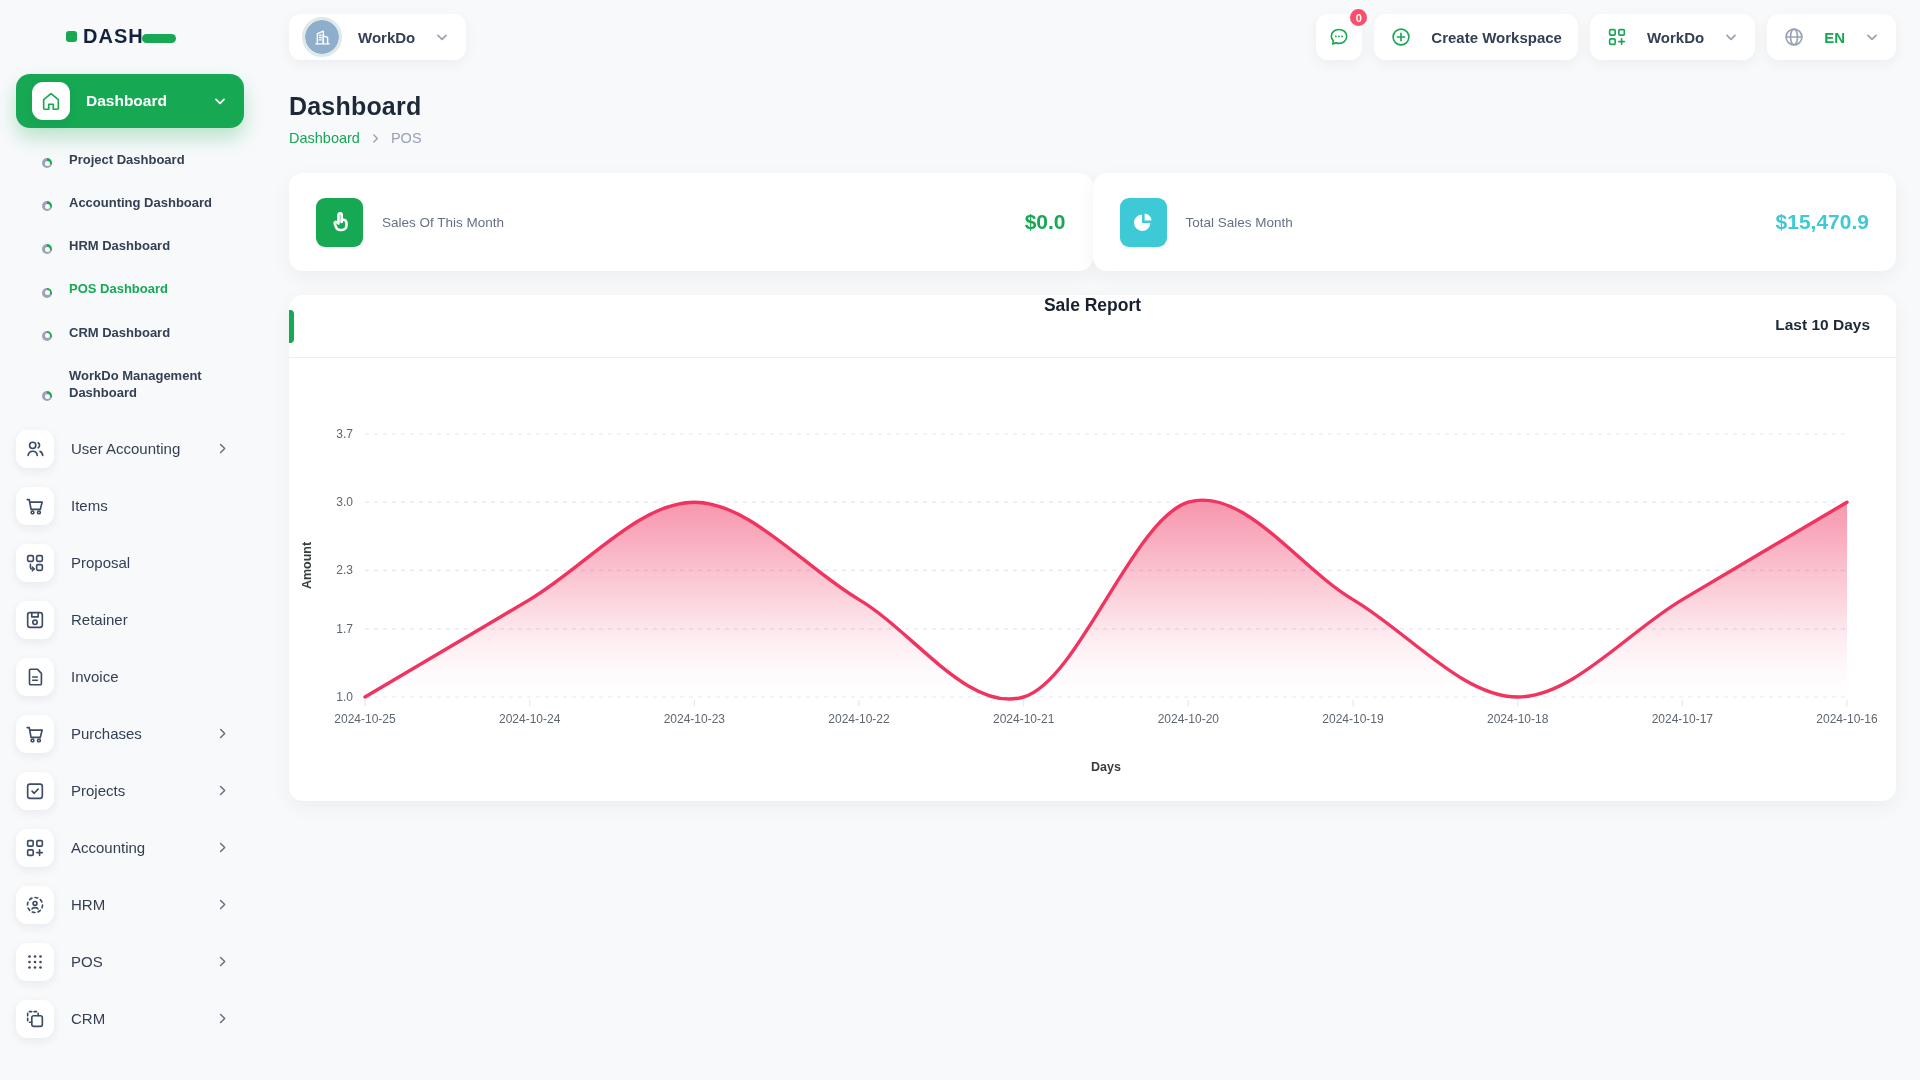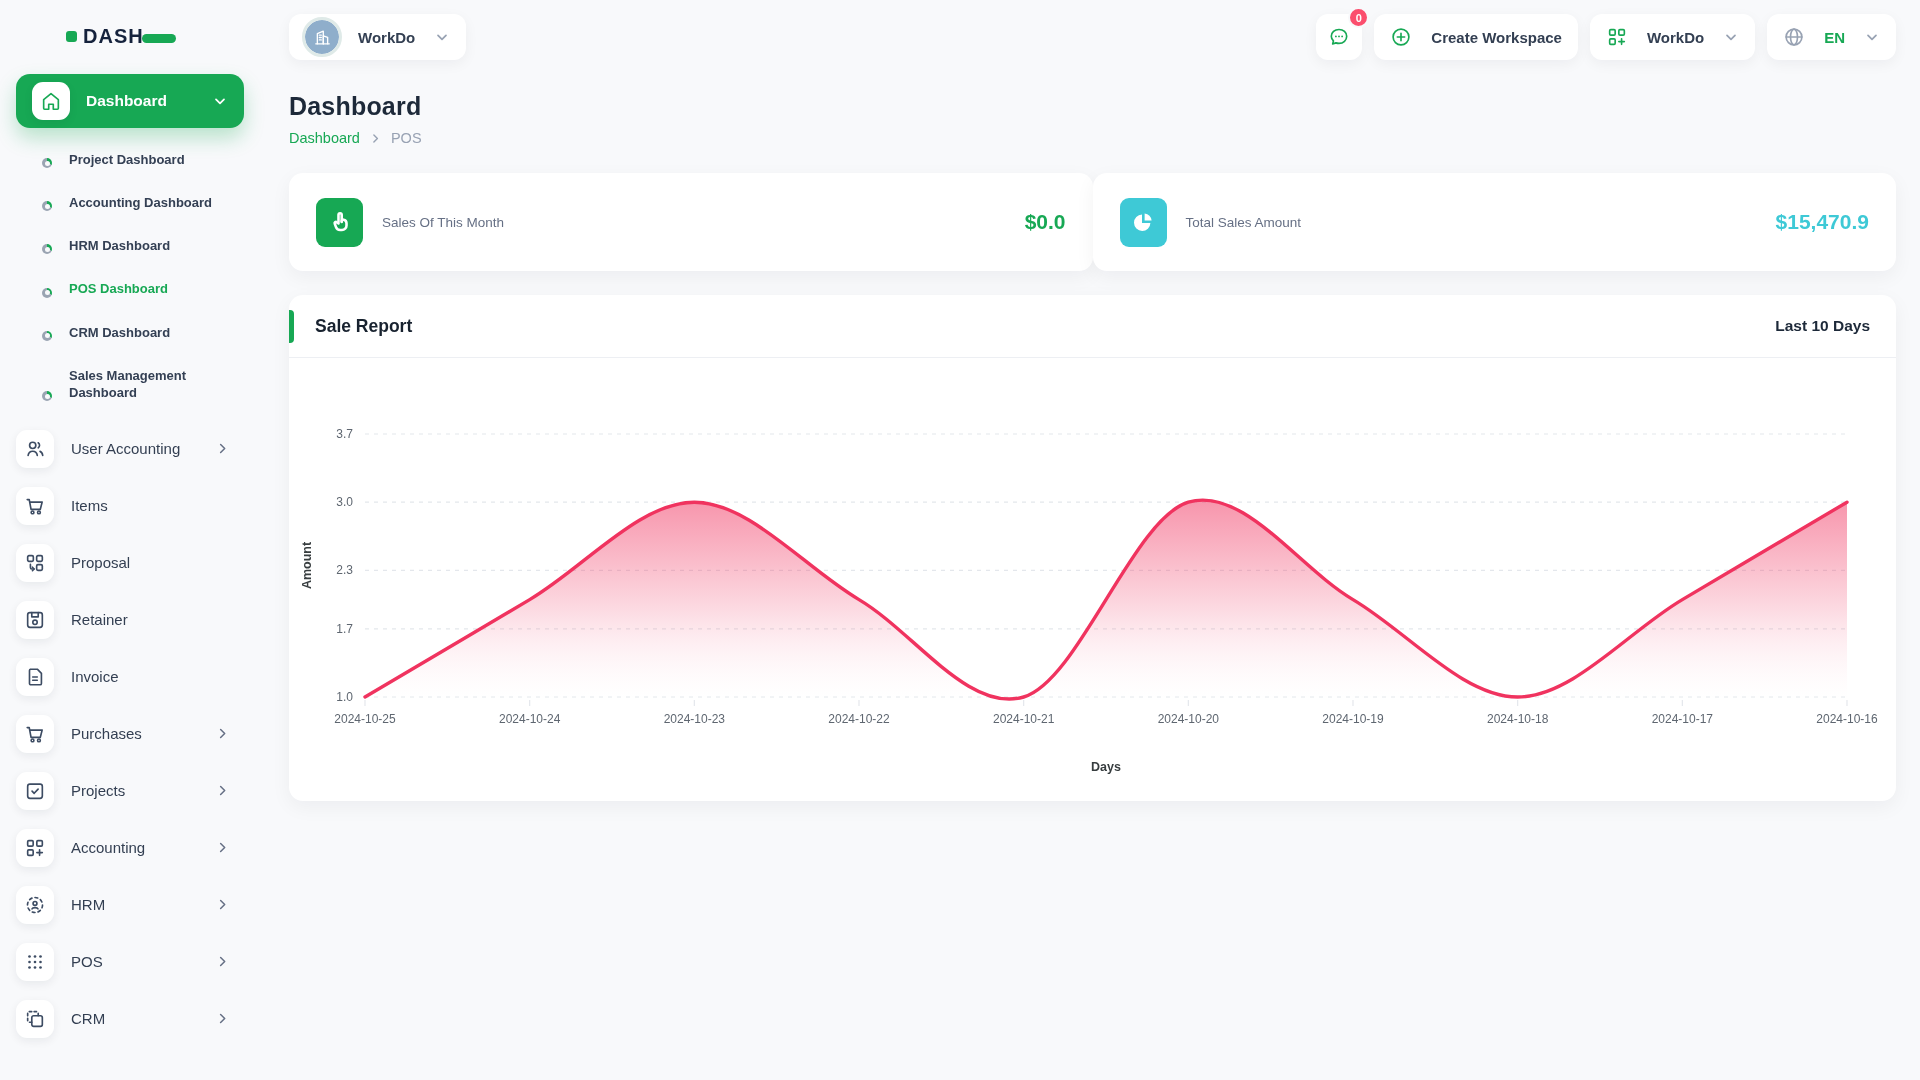--- a/index.html
+++ b/index.html
@@ -68,21 +68,21 @@
   .crumb-current{color:#98A2B3;}
   .stats-row{display:flex;margin-top:27px;}
   .stat-card{flex:1;height:98px;background:#fff;border-radius:14px;display:flex;align-items:center;
     padding:0 27px;box-shadow:0 6px 20px rgba(16,24,40,.05);}
   .stat-icon{width:47px;height:49px;border-radius:9px;display:flex;align-items:center;
     justify-content:center;color:#fff;flex:none;}
   .stat-label{margin-left:19px;font-size:13.5px;color:#667085;}
   .stat-value{margin-left:auto;font-size:21px;font-weight:700;}
   
   .report-card{margin-top:24px;background:#fff;border-radius:14px;box-shadow:0 6px 20px rgba(16,24,40,.05);overflow:hidden;}
-  .report-head{height:63px;display:flex;align-items:center;padding:0 26px;border-bottom:1px solid #EDEFF3;position:relative;}
+  .report-head{height:63px;display:flex;align-items:center;padding:0 26px;border-bottom:1px solid #EDEFF3;position:relative;flex-direction:column;}
   .accent-bar{position:absolute;left:0;top:15px;width:5px;height:33px;background:#17A854;border-radius:0 4px 4px 0;}
   .report-title{font-size:17.5px;font-weight:700;color:#18222F;}
   .report-range{margin-left:auto;font-size:15.5px;font-weight:700;color:#1D2939;}
   .chart-wrap{padding:8px 0 2px;}
   .chart-wrap svg{display:block;}
 </style>
 </head>
 <body>
 
 <aside class="sidebar">
@@ -122,21 +122,21 @@
       <div class="subitem active">
         <span class="bullet"></span>
         <span>POS Dashboard</span>
       </div>
       <div class="subitem">
         <span class="bullet"></span>
         <span>CRM Dashboard</span>
       </div>
       <div class="subitem">
         <span class="bullet"></span>
-        <span>Sales Management Dashboard</span>
+        <span>WorkDo Management Dashboard</span>
       </div>
     </div>
 
   <nav class="menu" id="sidebar-menu">
       <div class="menu-item">
         <span class="tile">
           <svg width="22" height="22" viewBox="0 0 24 24" fill="none" stroke="currentColor" stroke-width="1.8" stroke-linecap="round" stroke-linejoin="round">
             <circle cx="9.5" cy="8" r="3.4"></circle>
             <path d="M4.5 19c.4-3 2.4-4.6 5-4.6s4.6 1.6 5 4.6"></path>
             <path d="M15.5 5.2a3.4 3.4 0 0 1 0 5.6"></path>
@@ -392,21 +392,21 @@
       <span class="stat-label">Sales Of This Month</span>
       <span class="stat-value" id="stat-value-0" style="color: rgb(23, 168, 84);">$0.0</span>
     </div>
     <div class="stat-card">
       <span class="stat-icon" id="stat-icon-1" style="background: rgb(62, 201, 214);">
           <svg width="24" height="24" viewBox="0 0 24 24" fill="#ffffff">
             <path d="M11 4.6A8.2 8.2 0 1 0 19.4 13H11z"></path>
             <path d="M13.6 3.4a8.2 8.2 0 0 1 7 7l-7 .1z"></path>
           </svg>
         </span>
-      <span class="stat-label">Total Sales Amount</span>
+      <span class="stat-label">Total Sales Month</span>
       <span class="stat-value" id="stat-value-1" style="color: rgb(62, 201, 214);">$15,470.9</span>
     </div>
   </div>
 
   <div class="report-card">
     <div class="report-head">
       <span class="accent-bar"></span>
       <span class="report-title">Sale Report</span>
       <span class="report-range">Last 10 Days</span>
     </div>

